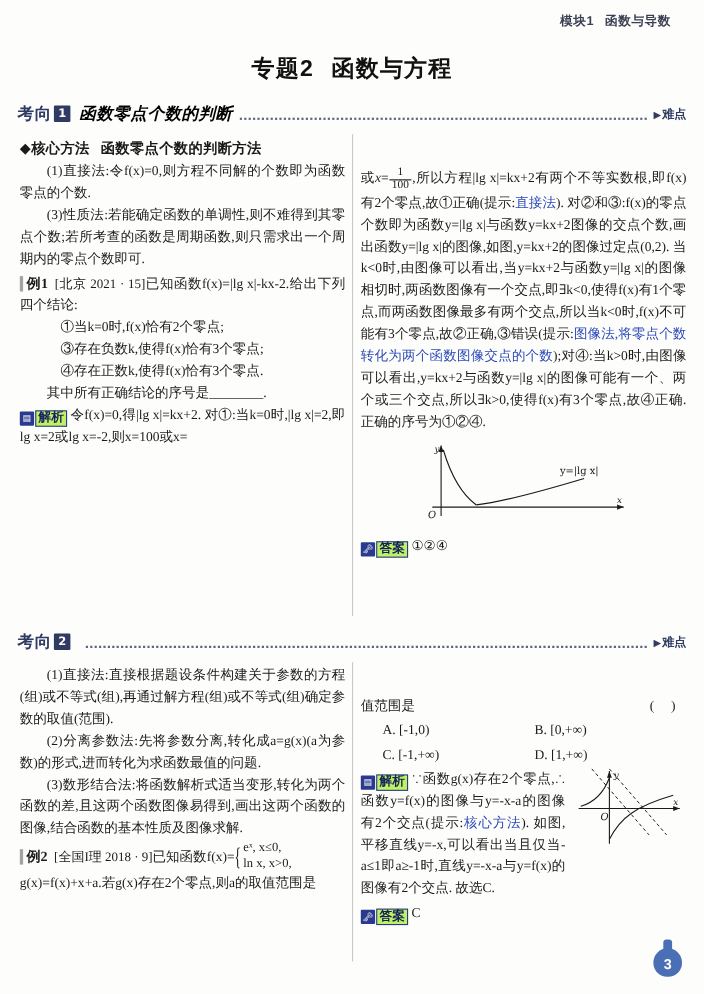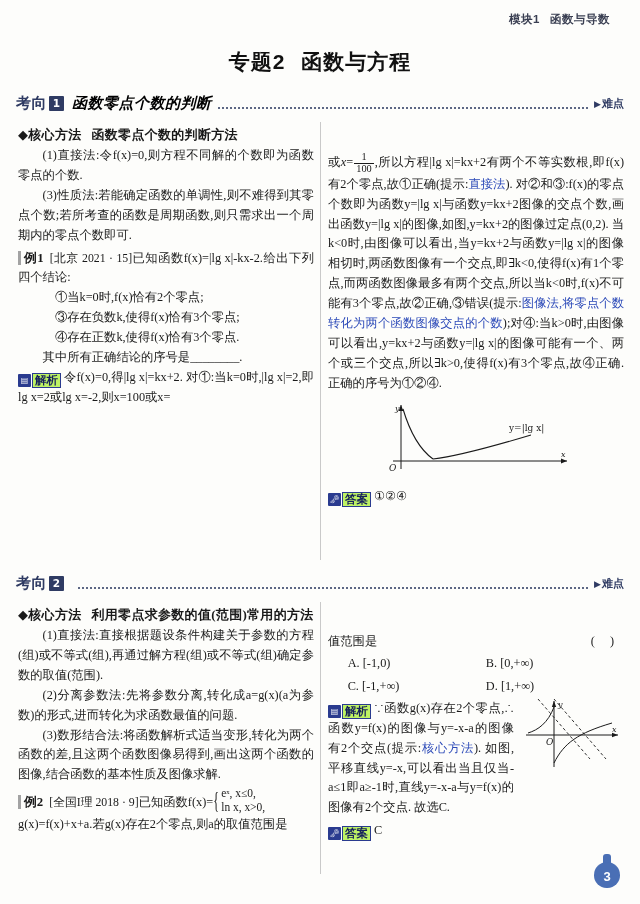--- a/index.html
+++ b/index.html
@@ -215,23 +215,20 @@
   <div class="sechead" style="top:572px;">
     <span class="kx">考向</span>
     <span class="num">2</span>
     <span class="dots"></span>
     <span class="lvl"><span class="tri">▶</span><span>难点</span></span>
   </div>
 
   <div class="divider" style="left:320px; top:602px; height:272px;"></div>
 
   <div class="col colL" style="top:604px; height:270px;">
-    <p class="cm">
-      <span class="cmname">◆核心方法</span><span>利用零点求参数的值(范围)常用的方法</span>
-    </p>
     <p class="ind">(1)直接法:直接根据题设条件构建关于参数的方程(组)或不等式(组),再通过解方程(组)或不等式(组)确定参数的取值(范围).</p>
     <p class="ind">(2)分离参数法:先将参数分离,转化成a=g(x)(a为参数)的形式,进而转化为求函数最值的问题.</p>
     <p class="ind">(3)数形结合法:将函数解析式适当变形,转化为两个函数的差,且这两个函数图像易得到,画出这两个函数的图像,结合函数的基本性质及图像求解.</p>
 
     <p class="exline noind">
       <span class="exlabel">例2</span><span class="src">[全国I理 2018 · 9]</span><span>已知函数f(x)=</span><span class="brace"><span>eˣ, x≤0,</span><br><span>ln x, x&gt;0,</span></span>
     </p>
     <p class="noind">g(x)=f(x)+x+a.若g(x)存在2个零点,则a的取值范围是</p>
   </div>
 

